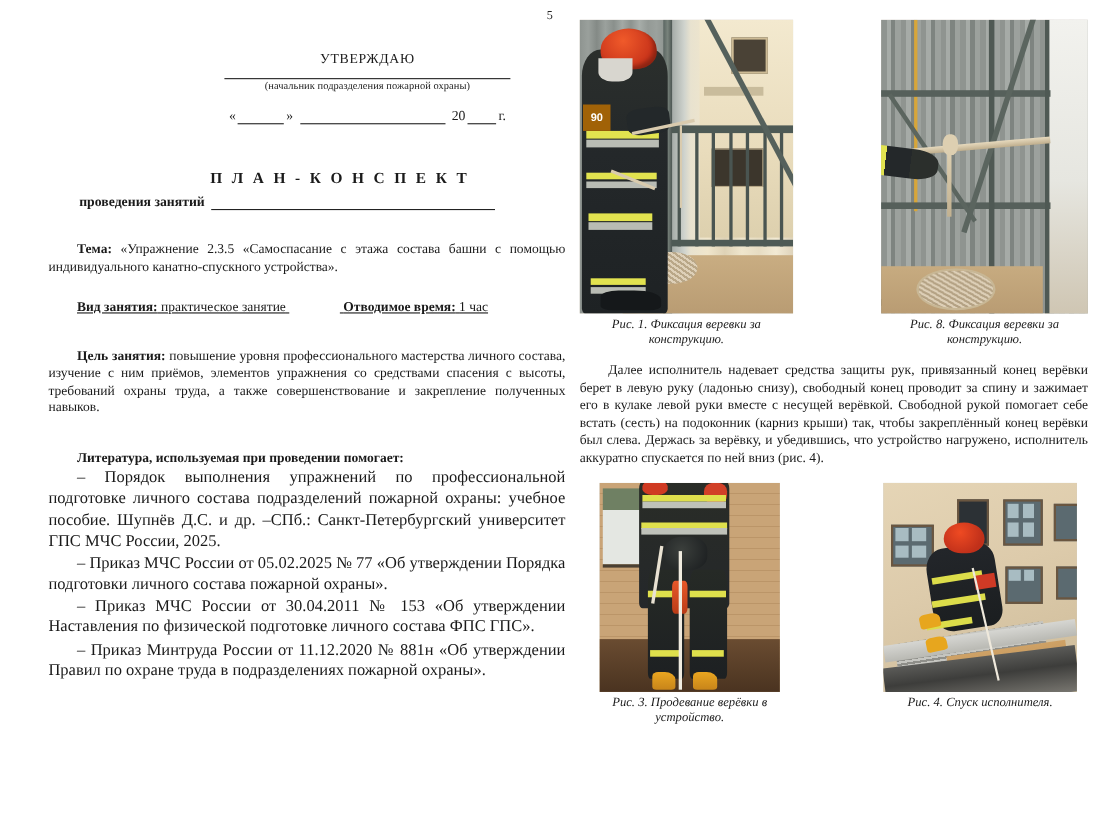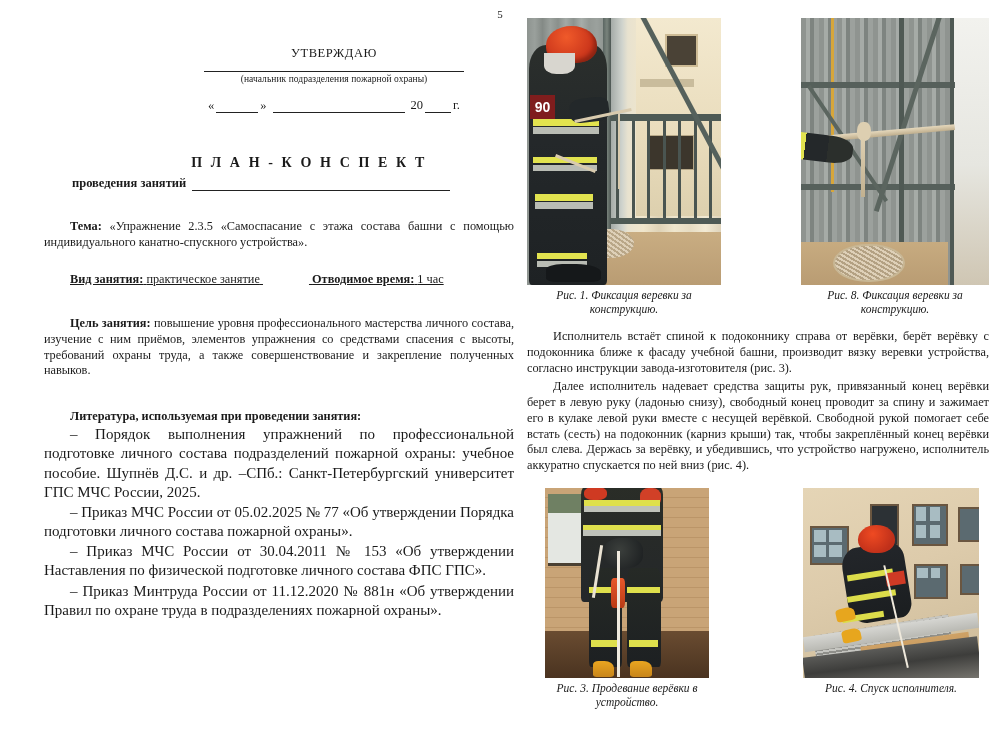--- a/index.html
+++ b/index.html
@@ -254,21 +254,21 @@
     background: radial-gradient(circle at 40% 30%, #f05a2a, #c8331a 70%);
     border-radius: 52% 52% 42% 42%;
     box-shadow: inset -3px -3px 4px rgba(0,0,0,.3);
   }
   .p1 .nape {
     position: absolute; left: 9%; top: 13%; width: 16%; height: 8%;
     background:#d8d6cf; border-radius: 0 0 40% 40%;
   }
   .p1 .badge90 {
     position: absolute; left: 1.5%; top: 29%; width: 13%; height: 9%;
-    background:#7f1d1d; color:#fff; font-weight:bold; font-size:14px;
+    background:#a16207; color:#fff; font-weight:bold; font-size:10px;
     display:flex; align-items:center; justify-content:center;
     font-family:"Liberation Sans",sans-serif;
   }
   .p1 .refl {
     position: absolute; background:#e2e34f; height: 2.4%;
   }
   .p1 .refl.silver { background:#b9bcb4; }
   .p1 .arm {
     position: absolute; left: 22%; top: 30%; width: 20%; height: 9%;
     background:#23282a; border-radius: 30%;
@@ -514,21 +514,21 @@
       <span style="display:inline-block;width:46px;"></span>
       <span class="b">Отводимое время:</span>
       <span>1 час</span>
     </div>
 
     <div class="para">
       <span class="b">Цель занятия:</span>
       <span>повышение уровня профессионального мастерства личного состава, изучение с ним приёмов, элементов упражнения со средствами спасения с высоты, требований охраны труда, а также совершенствование и закрепление полученных навыков.</span>
     </div>
 
-    <div class="lit-head">Литература, используемая при проведении занятия:</div>
+    <div class="lit-head">Литература, используемая при проведении помогает:</div>
     <div class="lit-item">– Порядок выполнения упражнений по профессиональной подготовке личного состава подразделений пожарной охраны: учебное пособие. Шупнёв Д.С. и др. –СПб.: Санкт-Петербургский университет ГПС МЧС России, 2025.</div>
     <div class="lit-item">– Приказ МЧС России от 05.02.2025 № 77 «Об утверждении Порядка подготовки личного состава пожарной охраны».</div>
     <div class="lit-item">– Приказ МЧС России от 30.04.2011 № 153 «Об утверждении Наставления по физической подготовке личного состава ФПС ГПС».</div>
     <div class="lit-item">– Приказ Минтруда России от 11.12.2020 № 881н «Об утверждении Правил по охране труда в подразделениях пожарной охраны».</div>
 
   </div>
 
   <div class="col-right">
 
     <div class="fig-row">
@@ -591,21 +591,20 @@
           <div class="tail"></div>
           <div class="sleeve"></div>
           <div class="floor2"></div>
           <div class="coil2"></div>
         </div>
         <div class="fig-caption">Рис. 8. Фиксация веревки за конструкцию.</div>
       </div>
 
     </div>
 
-    <div class="rtext">Исполнитель встаёт спиной к подоконнику справа от верёвки, берёт верёвку с подоконника ближе к фасаду учебной башни, производит вязку веревки устройства, согласно инструкции завода-изготовителя (рис. 3).</div>
     <div class="rtext">Далее исполнитель надевает средства защиты рук, привязанный конец верёвки берет в левую руку (ладонью снизу), свободный конец проводит за спину и зажимает его в кулаке левой руки вместе с несущей верёвкой. Свободной рукой помогает себе встать (сесть) на подоконник (карниз крыши) так, чтобы закреплённый конец верёвки был слева. Держась за верёвку, и убедившись, что устройство нагружено, исполнитель аккуратно спускается по ней вниз (рис. 4).</div>
 
     <div class="fig-row" style="margin-top:14px;padding:0 10px;">
 
       <div class="fig">
         <div class="photo p3">
           <div class="wood"></div>
           <div class="window3"></div>
           <div class="darkfloor"></div>
           <div class="torso"></div>

